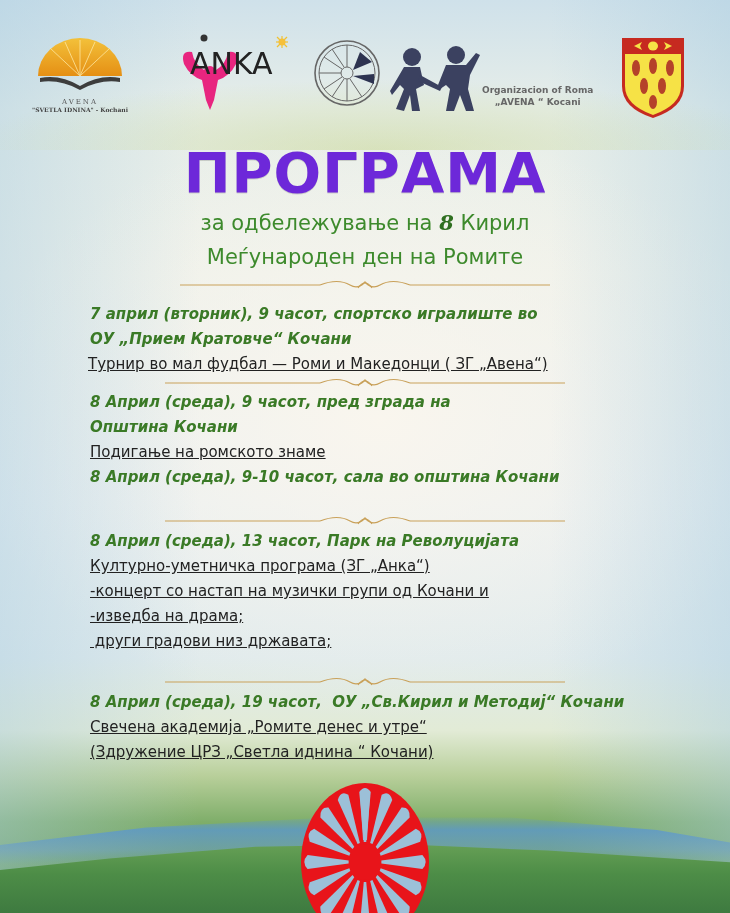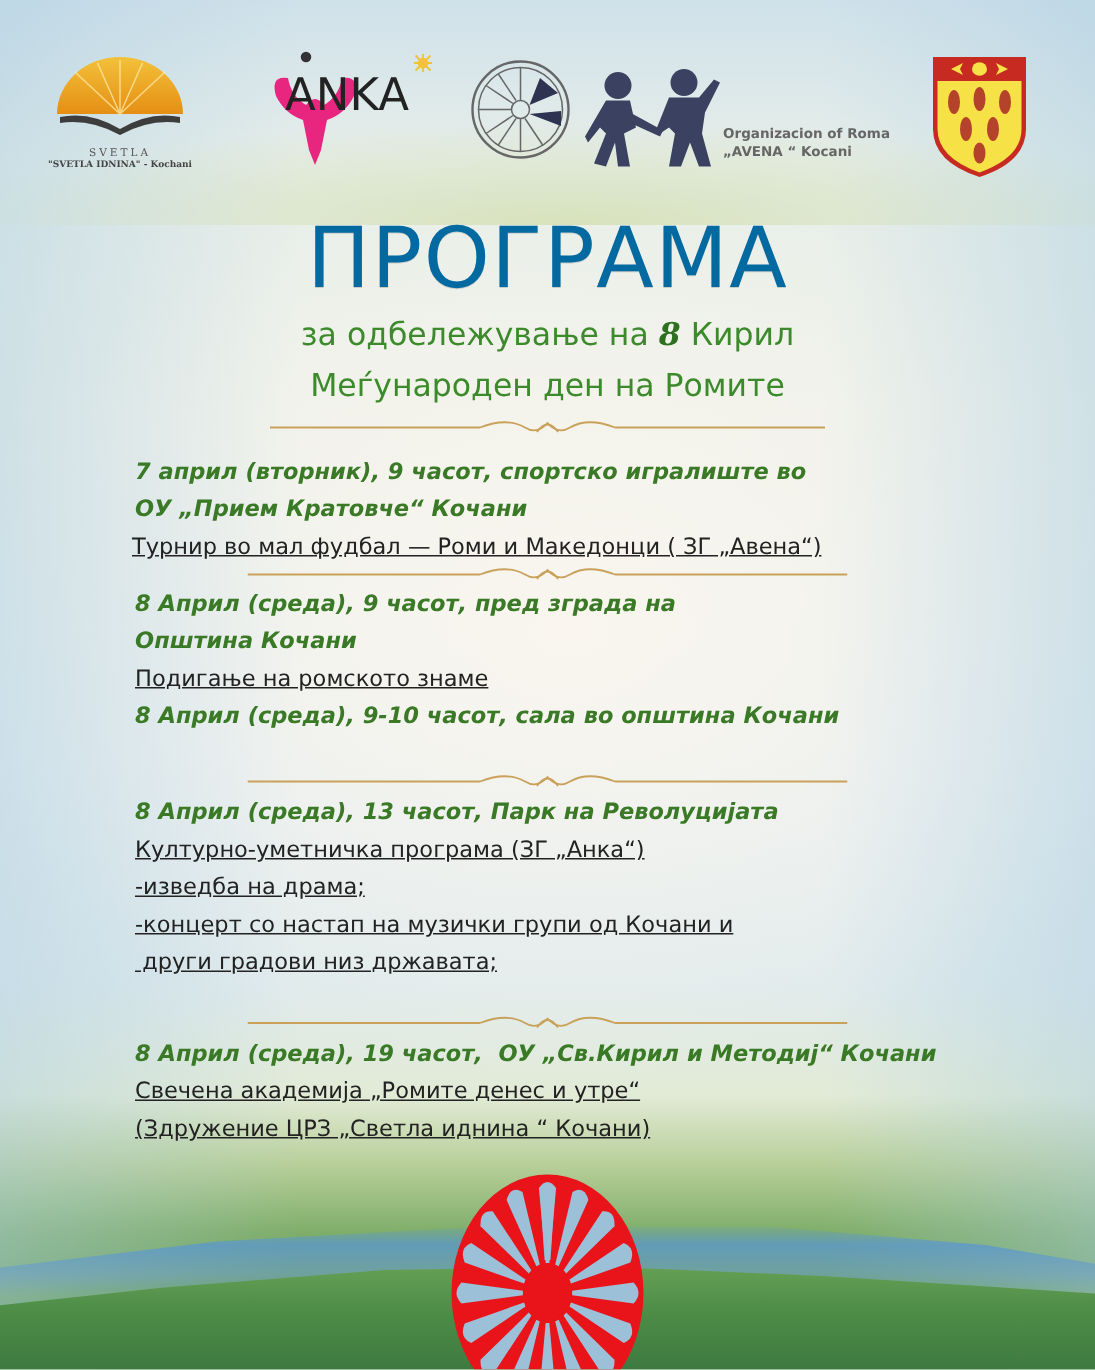--- a/index.html
+++ b/index.html
@@ -35,27 +35,27 @@
 
   .logos { position:absolute; left:0; top:0; width:730px; height:130px; }
   .logo { position:absolute; }
   .ckker { left:30px; top:34px; width:100px; height:82px; text-align:center; }
   .ckker .caption1 { font-family:"DejaVu Serif", serif; font-size:7px; letter-spacing:2px; color:#555; margin-top:2px; }
   .ckker .caption2 { font-family:"DejaVu Serif", serif; font-size:6px; color:#444; white-space:nowrap; font-weight:bold; }
   .anka { left:170px; top:34px; width:125px; height:78px; }
   .anka .word { position:absolute; left:20px; top:12px; font-family:"DejaVu Sans", sans-serif; font-size:30px; color:#222; letter-spacing:0px; }
   .wheel-logo { left:312px; top:38px; width:70px; height:70px; }
   .children { left:390px; top:45px; width:100px; height:70px; }
-  .avena-text { left:482px; top:84px; font-size:9px; color:#666; font-weight:bold; line-height:12px; }
+  .avena-text { left:482px; top:84px; font-size:9px; color:#666; font-weight:bold; text-align:center; line-height:12px; }
   .shield { left:620px; top:36px; width:66px; height:84px; }
 
   .title {
     position:absolute; left:0; top:140px; width:730px; text-align:center;
-    font-family:"DejaVu Sans", sans-serif; font-weight:normal; font-size:56px;
-    color:#0369a1; letter-spacing:1px;
+    font-family:"DejaVu Sans", sans-serif; font-weight:bold; font-size:56px;
+    color:#6d28d9; letter-spacing:1px;
     text-shadow: 0 1px 0 rgba(0,0,0,0.15);
   }
   .subtitle {
     position:absolute; left:0; width:730px; text-align:center;
     font-size:21px; color:#3d8a2c; font-family:"DejaVu Sans", sans-serif;
   }
   .subtitle .num { font-family:"DejaVu Serif", serif; font-weight:bold; font-style:italic; color:#2f6f20; }
   .sub1 { top:210px; }
   .sub2 { top:245px; }
 
@@ -94,21 +94,21 @@
       <path d="M8 42 A42 38 0 0 1 92 42 Z" fill="url(#sun)"></path>
       <g stroke="#fde7a0" stroke-width="1" opacity="0.8">
         <line x1="50" y1="42" x2="20" y2="14"></line>
           <line x1="50" y1="42" x2="35" y2="8"></line>
         <line x1="50" y1="42" x2="50" y2="6"></line>
           <line x1="50" y1="42" x2="65" y2="8"></line>
         <line x1="50" y1="42" x2="80" y2="14"></line>
       </g>
       <path d="M10 44 Q30 40 50 52 Q70 40 90 44 L90 48 Q70 45 50 56 Q30 45 10 48 Z" fill="#3d3d3d"></path>
     </svg>
-    <div class="caption1">SVETLA</div>
+    <div class="caption1">AVENA</div>
     <div class="caption2">"SVETLA IDNINA" - Kochani</div>
   </div>
 
   <div class="logo anka">
     <svg width="125" height="78" viewBox="0 0 125 78" style="position:absolute;left:0;top:0">
       <path d="M14 30 Q10 16 22 18 Q24 30 34 36 Q40 28 46 36 Q56 30 58 18 Q70 16 66 30 Q60 42 48 46 L44 66 L40 76 L36 66 L32 46 Q20 42 14 30 Z" fill="#e8257f"></path>
       <circle cx="34" cy="4" r="3.5" fill="#333"></circle>
       <g stroke="#f1c232" stroke-width="1.2">
         <line x1="112" y1="2" x2="112" y2="14"></line>
           <line x1="106" y1="8" x2="118" y2="8"></line>
@@ -228,22 +228,22 @@
         <line x1="245" y1="7" x2="400" y2="7"></line>
       <path d="M155 7 Q173 0 185 7 Q193 12 200 4 Q207 12 215 7 Q227 0 245 7"></path>
       <path d="M193 10 Q200 0 207 10"></path>
     </g>
   </svg>
 </div>
 
 <div class="block" style="top:529px">
   <div class="head">8 Април (среда), 13 часот, Парк на Револуцијата</div>
   <div class="line">Културно-уметничка програма (ЗГ „Анка“)</div>
+  <div class="line">-концерт со настап на музички групи од Кочани и</div>
   <div class="line">-изведба на драма;</div>
-  <div class="line">-концерт со настап на музички групи од Кочани и</div>
   <div class="line" style="white-space:pre"> други градови низ државата;</div>
 </div>
 
 <div class="divider" style="left:165px;top:675px;width:400px">
   <svg width="400" height="14" viewBox="0 0 400 14">
     <g fill="none" stroke="#c9a15a" stroke-width="1.2">
       <line x1="0" y1="7" x2="155" y2="7"></line>
         <line x1="245" y1="7" x2="400" y2="7"></line>
       <path d="M155 7 Q173 0 185 7 Q193 12 200 4 Q207 12 215 7 Q227 0 245 7"></path>
       <path d="M193 10 Q200 0 207 10"></path>

